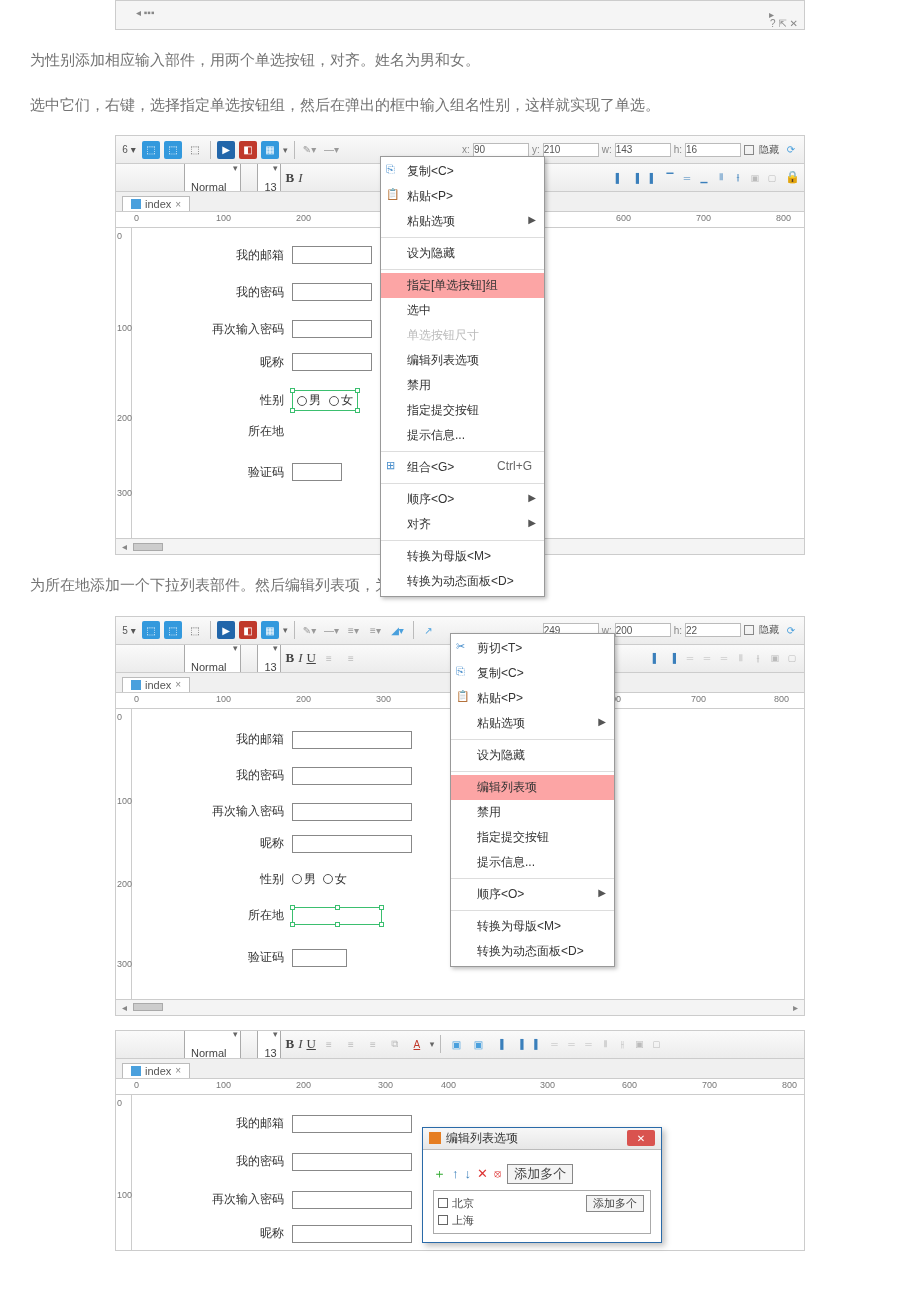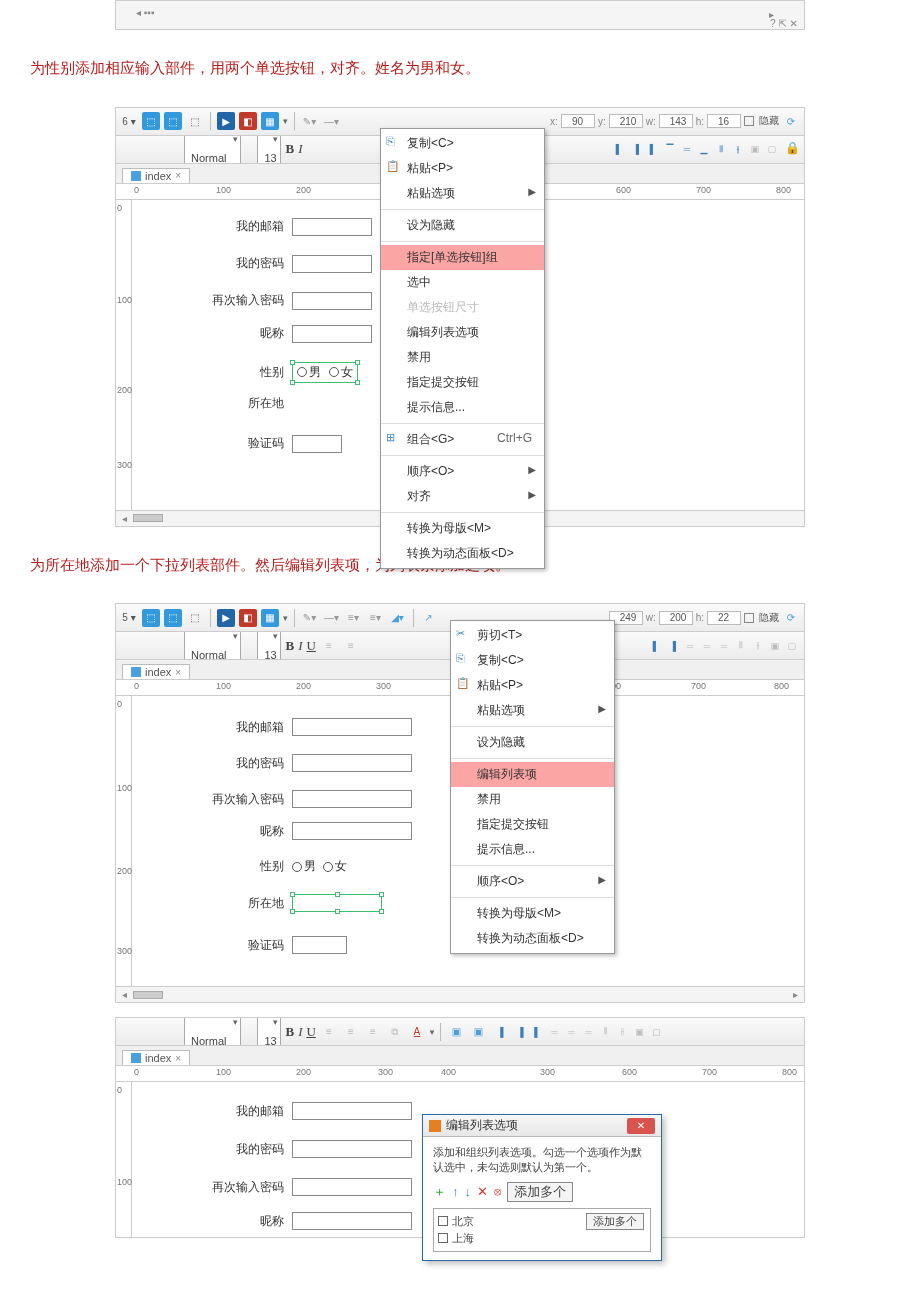--- a/index.html
+++ b/index.html
@@ -1,18 +1,18 @@
 <!DOCTYPE html>
 <html><head>
 <meta charset="utf-8">
 <style>
   * { box-sizing: border-box; margin: 0; padding: 0; }
   body { font-family: "Microsoft YaHei", Arial, sans-serif; font-size: 14px; color: #333; background: #fff; width: 920px; }
   .page { padding: 0 30px 40px; }
-  .para { font-size: 15px; line-height: 1.9; margin: 24px 0; color: #b91c1c; }
+  .para { font-size: 15px; line-height: 1.9; margin: 16px 0; color: #737373; }
 
   .shot { border: 1px solid #ccc; background: #fcfcfc; position: relative; margin: 0 auto; width: 690px; }
   .shot-inner { position: relative; }
 
   
   .stub { height: 30px; width: 690px; margin: 0 auto; border: 1px solid #ccc; background: #f5f5f5; position: relative; }
   .stub .scroll-left { position:absolute; left: 20px; top: 6px; color:#888; font-size:10px;}
   .stub .arrow-r { position:absolute; right:30px; top:8px; color:#888; font-size:10px;}
   .stub .qr { position:absolute; right:6px; bottom:0; font-size:10px; color:#888;}
 
@@ -21,21 +21,21 @@
   .toolbar .sep { width:1px; height:18px; background:#bbb; margin:0 2px;}
   .btnico { width:18px; height:18px; display:flex; align-items:center; justify-content:center; border-radius:2px; font-size:10px; color:#555;}
   .btnico.blue { background:#3399dd; color:#fff;}
   .dropdown-mini { border:1px solid #aaa; background:#fff; padding:19px 14px 1px 6px; font-size:11px; position:relative;}
   .dropdown-mini::after{content:"▾"; position:absolute; right:3px; top:1px; font-size:9px; color:#666;}
   .bold { font-weight:bold; font-family: "Times New Roman", serif; font-size:13px;}
   .ital { font-style: italic; font-family:"Times New Roman",serif; font-size:13px;}
   .uline { text-decoration: underline; font-family:"Times New Roman",serif; font-size:13px;}
 
   .coord-group { display:flex; align-items:center; gap:3px; margin-left:auto; font-size:10px; color:#555;}
-  .coord-box { border:1px solid #bbb; background:#fff; width:34px; height:14px; font-size:10px; padding:0 10px; display:inline-flex; align-items:center;}
+  .coord-box { border:1px solid #bbb; background:#fff; width:56px; height:14px; font-size:10px; padding:0 0; display:inline-flex; align-items:center;}
   .coord-label { color:#888;}
   .hide-chk { width:10px;height:10px;border:1px solid #888;display:inline-block;margin-right:2px;}
   .lock-icon{ color:#f0b000; font-size:12px; margin-left:4px;}
   .align-ico { width:16px;height:16px; display:flex;align-items:center;justify-content:center; font-size:9px; color:#3a7fbb;}
 
   .tab-bar { height:20px; background:#f0f0f0; border-bottom:1px solid #ccc; display:flex; align-items:flex-end; font-size:11px; padding-left:6px;}
   .tab { background:#fff; border:1px solid #bbb; border-bottom:none; padding:1px 8px; display:flex; align-items:center; gap:4px; color:#555;}
   .tab .x { color:#888; font-size:10px;}
   .tab .dicon { width:10px;height:10px;background:#4aa0dd;display:inline-block;}
 
@@ -93,20 +93,21 @@
 
 <div class="page">
 
   <div class="stub">
     <span class="scroll-left">◂ ▪▪▪</span>
     <span class="arrow-r">▸</span>
     <span class="qr">? ⇱ ✕</span>
   </div>
 
   <p class="para">为性别添加相应输入部件，用两个单选按钮，对齐。姓名为男和女。</p>
+  <p class="para">选中它们，右键，选择指定单选按钮组，然后在弹出的框中输入组名性别，这样就实现了单选。</p>
 
   <div class="shot">
     <div class="shot-inner">
 
       <div class="toolbar">
         <span class="btnico">6&nbsp;▾</span>
         <span class="btnico blue">⬚</span>
         <span class="btnico blue">⬚</span>
         <span class="btnico">⬚</span>
         <span class="sep"></span>
@@ -459,21 +460,20 @@
               <span class="input-box wide"></span>
             </div>
 
           <div class="dialog" style="left:290px; top:32px;">
             <div class="titlebar">
               <span class="tico"></span>
               <span>编辑列表选项</span>
               <span class="close">✕</span>
             </div>
             <div class="body">
-              <div style="line-height:1.4">添加和组织列表选项。勾选一个选项作为默认选中，未勾选则默认为第一个。</div>
               <div class="iconrow">
                 <span style="color:#3a3">＋</span>
                 <span style="color:#3a7fbb">↑</span>
                 <span style="color:#3a7fbb">↓</span>
                 <span style="color:#d33">✕</span>
                 <span style="color:#d33;font-size:11px">⦻</span>
                 <span class="addmul">添加多个</span>
               </div>
               <div class="listbox">
                 <span class="addmul2">添加多个</span>

